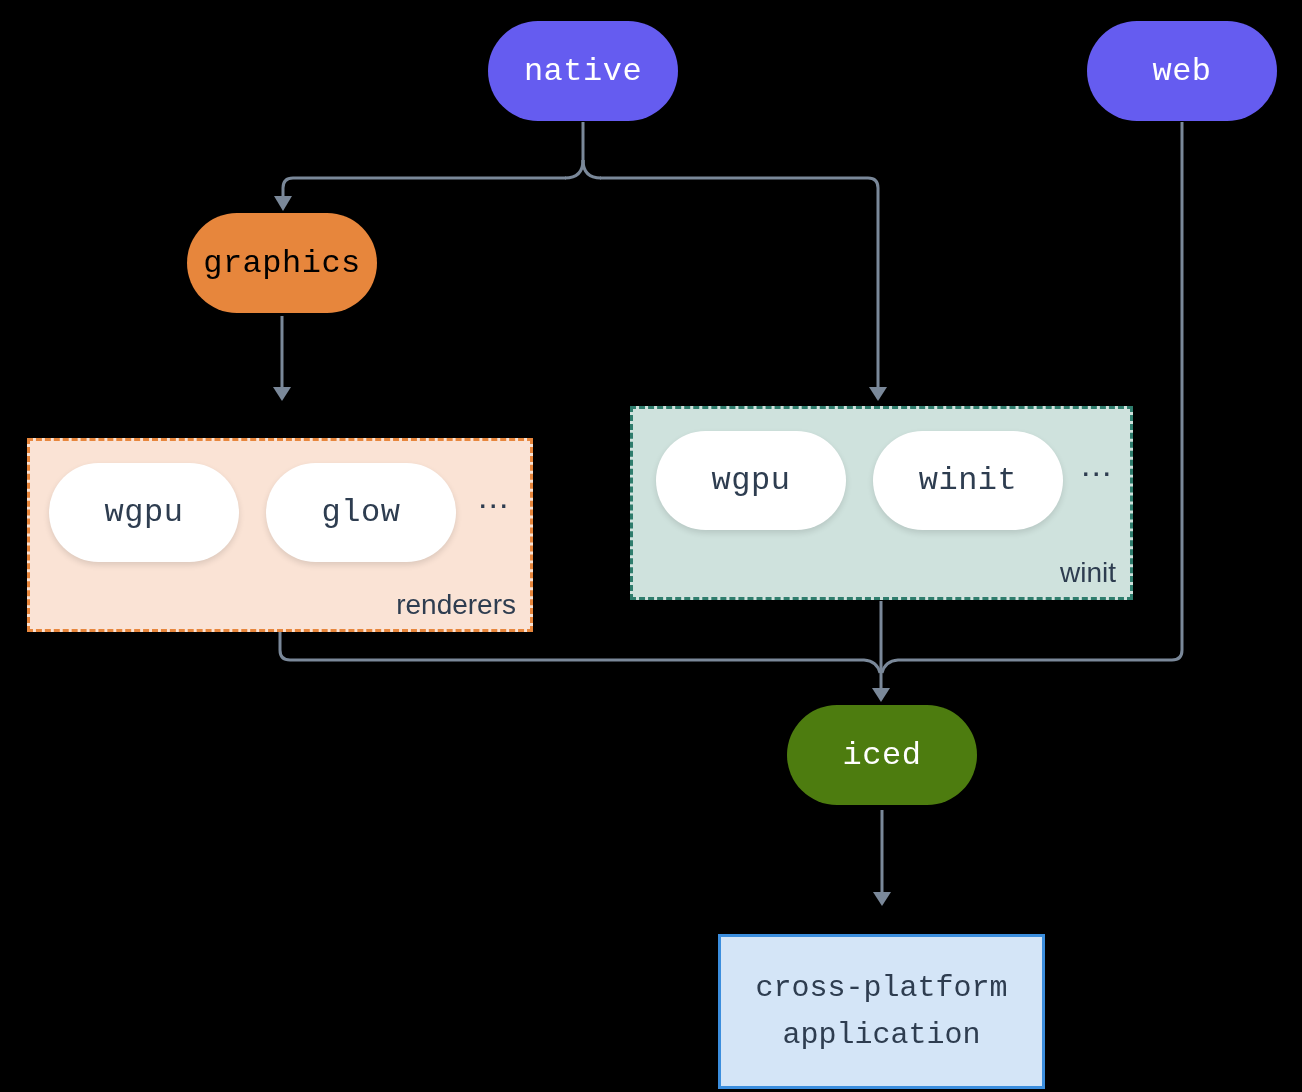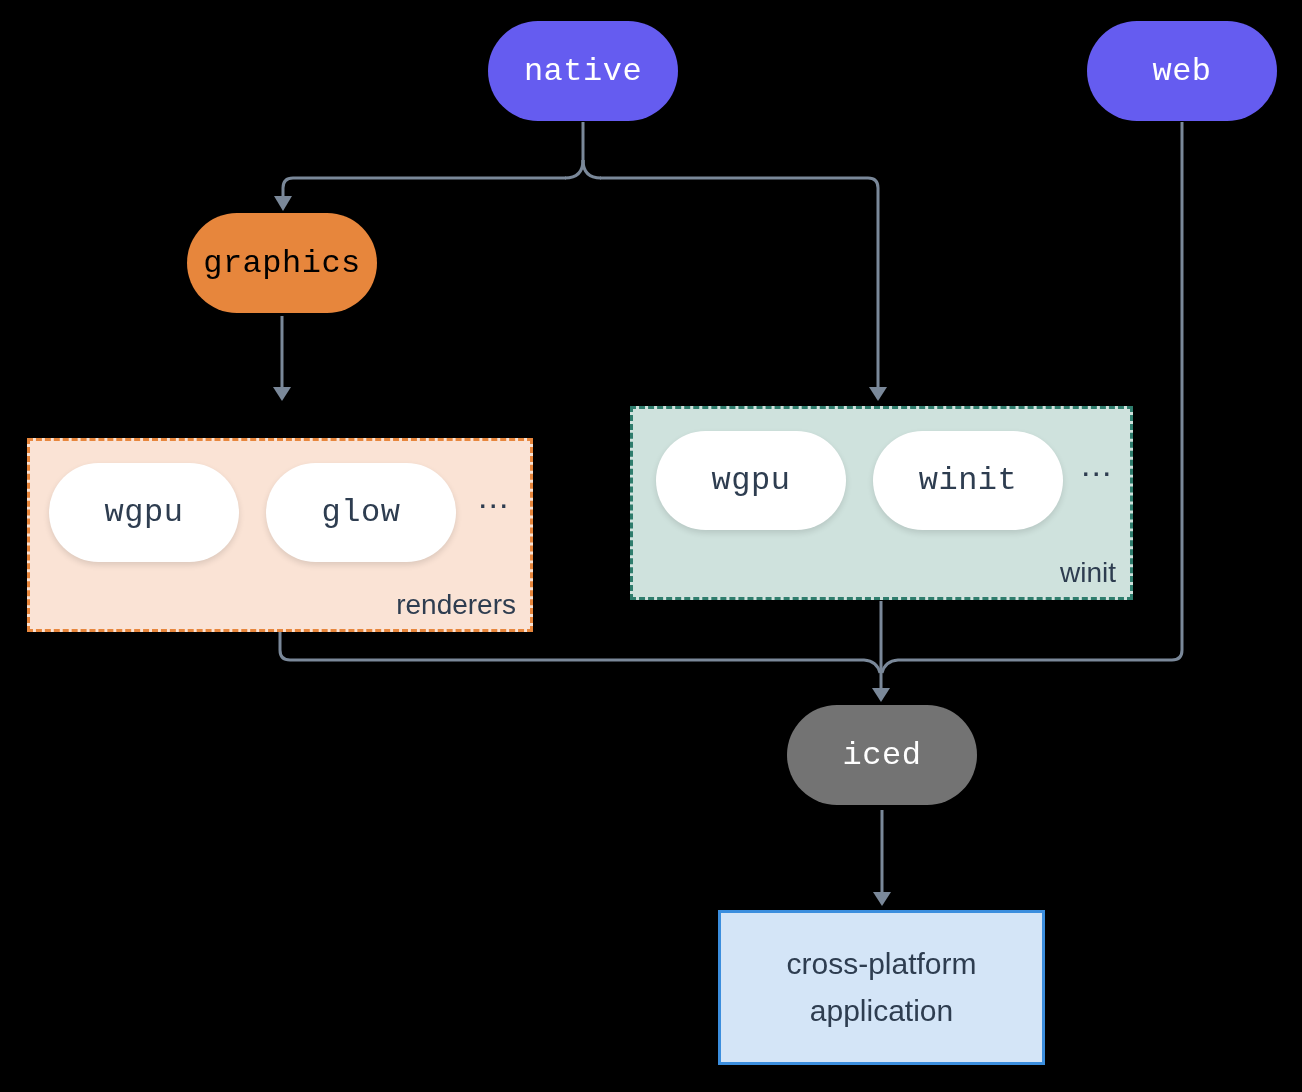--- a/index.html
+++ b/index.html
@@ -16,21 +16,21 @@
 
   .pill{
     position:absolute;
     width:190px;height:100px;
     border-radius:50px;
     display:flex;align-items:center;justify-content:center;
     font-size:32px;letter-spacing:0.5px;font-family:Liberation Mono, monospace;
   }
   .pill.purple{background:#655cf0;color:#ffffff;}
   .pill.orange{background:#e7863c;color:#000000;}
-  .pill.blue{background:#737373;color:#ffffff;}
+  .pill.blue{background:#4d7c0f;color:#ffffff;}
   .pill.white{
     background:#ffffff;color:#2e3d50;
     width:190px;height:99px;border-radius:50px;
     box-shadow:0 3px 6px rgba(0,0,0,0.12);
   }
 
   #node-native{left:488px;top:21px;}
   #node-web{left:1087px;top:21px;}
   #node-graphics{left:187px;top:213px;}
   #node-iced{left:787px;top:705px;}
@@ -55,26 +55,27 @@
     font-size:34px;color:#2e3d50;letter-spacing:1px;
   }
   #group-renderers .ellipsis{left:448px;}
   #group-shells .ellipsis{left:448px;}
   .group-label{
     position:absolute;right:14px;bottom:8px;
     font-size:28px;color:#2e3d50;
   }
 
   .app-box{
-    position:absolute;left:718px;top:910px;
+    position:absolute;left:718px;top:934px;
     box-sizing:border-box;width:327px;height:155px;
     background:#d4e5f7;border:3px solid #3b8ede;
     display:flex;align-items:center;justify-content:flex-start;
     text-align:center;font-size:30px;line-height:1.55;color:#2e3d50;
     padding:0 24px;
+    font-family:Liberation Mono, monospace;
   }
 </style>
 </head>
 <body>
 
 <div class="canvas">
 
   <svg class="connectors" viewBox="0 0 1302 1092">
 
     <path d="M 583 122 L 583 166"></path>

